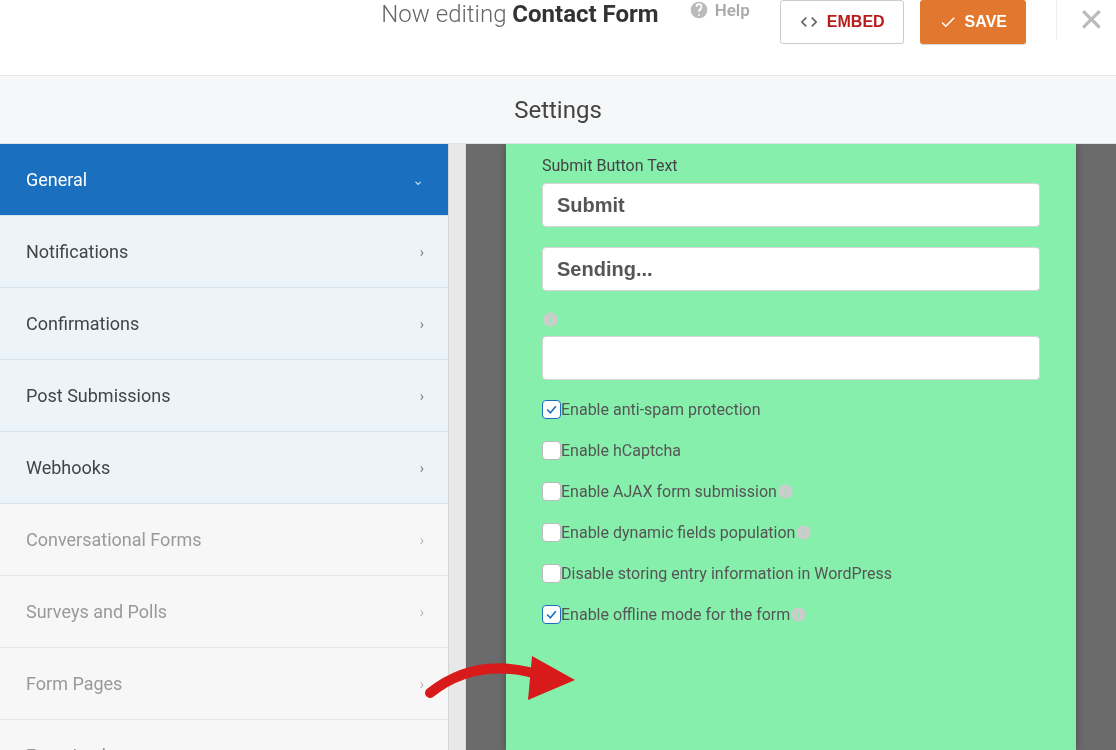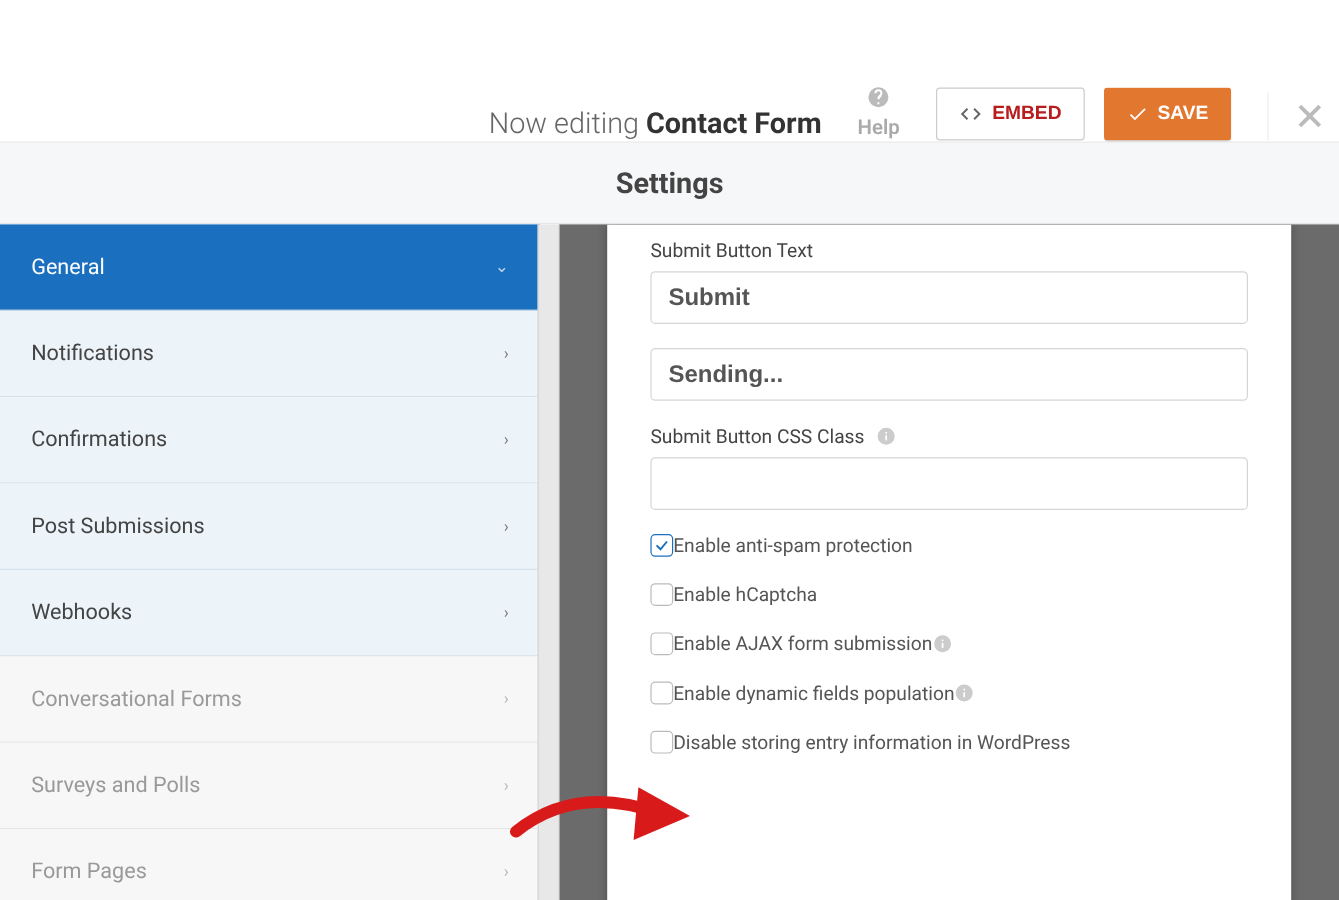--- a/index.html
+++ b/index.html
@@ -9,45 +9,43 @@
       width: 1116px;
       height: 750px;
       overflow: hidden;
       color: #444;
     }
 
     
     .topbar {
       height: 76px;
       display: flex;
-      align-items: flex-end;
+      align-items: flex-start;
       justify-content: flex-end;
-      padding: 0 20px 1px 0;
+      padding: 0 20px 12px 0;
       border-bottom: 1px solid #e5e5e5;
       background: #fff;
-      margin-top: 43px;
     }
     .editing-text {
       font-size: 24px;
       color: #444;
       margin-right: 30px;
     }
     .editing-text .prefix { font-weight: 300; color: #666; }
     .editing-text .name { font-weight: 700; color: #333; }
 
     .help-link {
       display: flex;
       align-items: center;
       gap: 6px;
       color: #aaa;
       font-size: 17px;
       font-weight: 600;
       margin-right: 30px;
       cursor: pointer;
-      flex-direction: column;
     }
     .help-link svg { width: 20px; height: 20px; fill: #bbb; }
 
     .btn {
       display: inline-flex;
       align-items: center;
       gap: 8px;
       height: 44px;
       padding: 0 18px;
       border-radius: 3px;
@@ -84,21 +82,21 @@
       padding-left: 30px;
     }
 
     
     .settings-title {
       height: 68px;
       display: flex;
       align-items: center;
       justify-content: center;
       font-size: 24px;
-      font-weight: 700;
+      font-weight: 400;
       color: #444;
       background: #f6f7f8;
       border-bottom: 1px solid #e2e2e2;
     }
 
     
     .main {
       display: flex;
       height: calc(750px - 76px - 68px);
     }
@@ -145,21 +143,21 @@
     .sidebar-item .chevron { font-size: 14px; color: inherit; opacity: 0.7; }
 
     
     .content-wrap {
       flex: 1;
       background: #6b6b6b;
       padding: 0 40px 0 40px;
       overflow: hidden;
     }
     .content {
-      background: #ffffff;
+      background: #86efac;
       height: 100%;
       padding: 12px 36px 30px 36px;
       box-shadow: 0 0 8px rgba(0,0,0,0.3);
     }
 
     .field { margin-bottom: 20px; }
     .field-label {
       display: flex;
       align-items: center;
       gap: 10px;
@@ -296,21 +294,20 @@
         <div class="field-label">Submit Button Text</div>
         <input type="text" value="Submit" style="">
       </div>
 
       <div class="field">
         <input type="text" value="Sending..." style="">
       </div>
 
       <div class="field">
         <div class="field-label">
-          <span>Submit Button CSS Class</span>
           <svg class="info-icon" viewBox="0 0 24 24">
               <path fill="#ccc" d="M12 2a10 10 0 100 20 10 10 0 000-20zm1 15h-2v-6h2v6zm0-8h-2V7h2v2z"></path>
             </svg>
         </div>
         <input type="text" value="" style="">
       </div>
 
       <div class="checkbox-row">
         <span class="checkbox checked">
             <svg viewBox="0 0 24 24">
@@ -339,20 +336,31 @@
         <svg class="info-icon" viewBox="0 0 24 24">
             <path fill="#ccc" d="M12 2a10 10 0 100 20 10 10 0 000-20zm1 15h-2v-6h2v6zm0-8h-2V7h2v2z"></path>
           </svg>
       </div>
 
       <div class="checkbox-row">
         <span class="checkbox"></span>
         <span>Disable storing entry information in WordPress</span>
       </div>
 
+      <div class="checkbox-row">
+        <span class="checkbox checked">
+            <svg viewBox="0 0 24 24">
+              <polyline points="4,12 10,18 20,6"></polyline>
+            </svg>
+          </span>
+        <span>Enable offline mode for the form</span>
+        <svg class="info-icon" viewBox="0 0 24 24">
+            <path fill="#ccc" d="M12 2a10 10 0 100 20 10 10 0 000-20zm1 15h-2v-6h2v6zm0-8h-2V7h2v2z"></path>
+          </svg>
+      </div>
 
     </div>
   </div>
 </div>
 
 <svg class="arrow-overlay" width="170" height="80" viewBox="0 0 170 80">
   <path d="M10,55 Q60,15 130,40" stroke="#d91a1a" stroke-width="10" fill="none" stroke-linecap="round"></path>
   <path d="M112,18 L155,42 L108,62 Z" fill="#d91a1a"></path>
 </svg>
 

